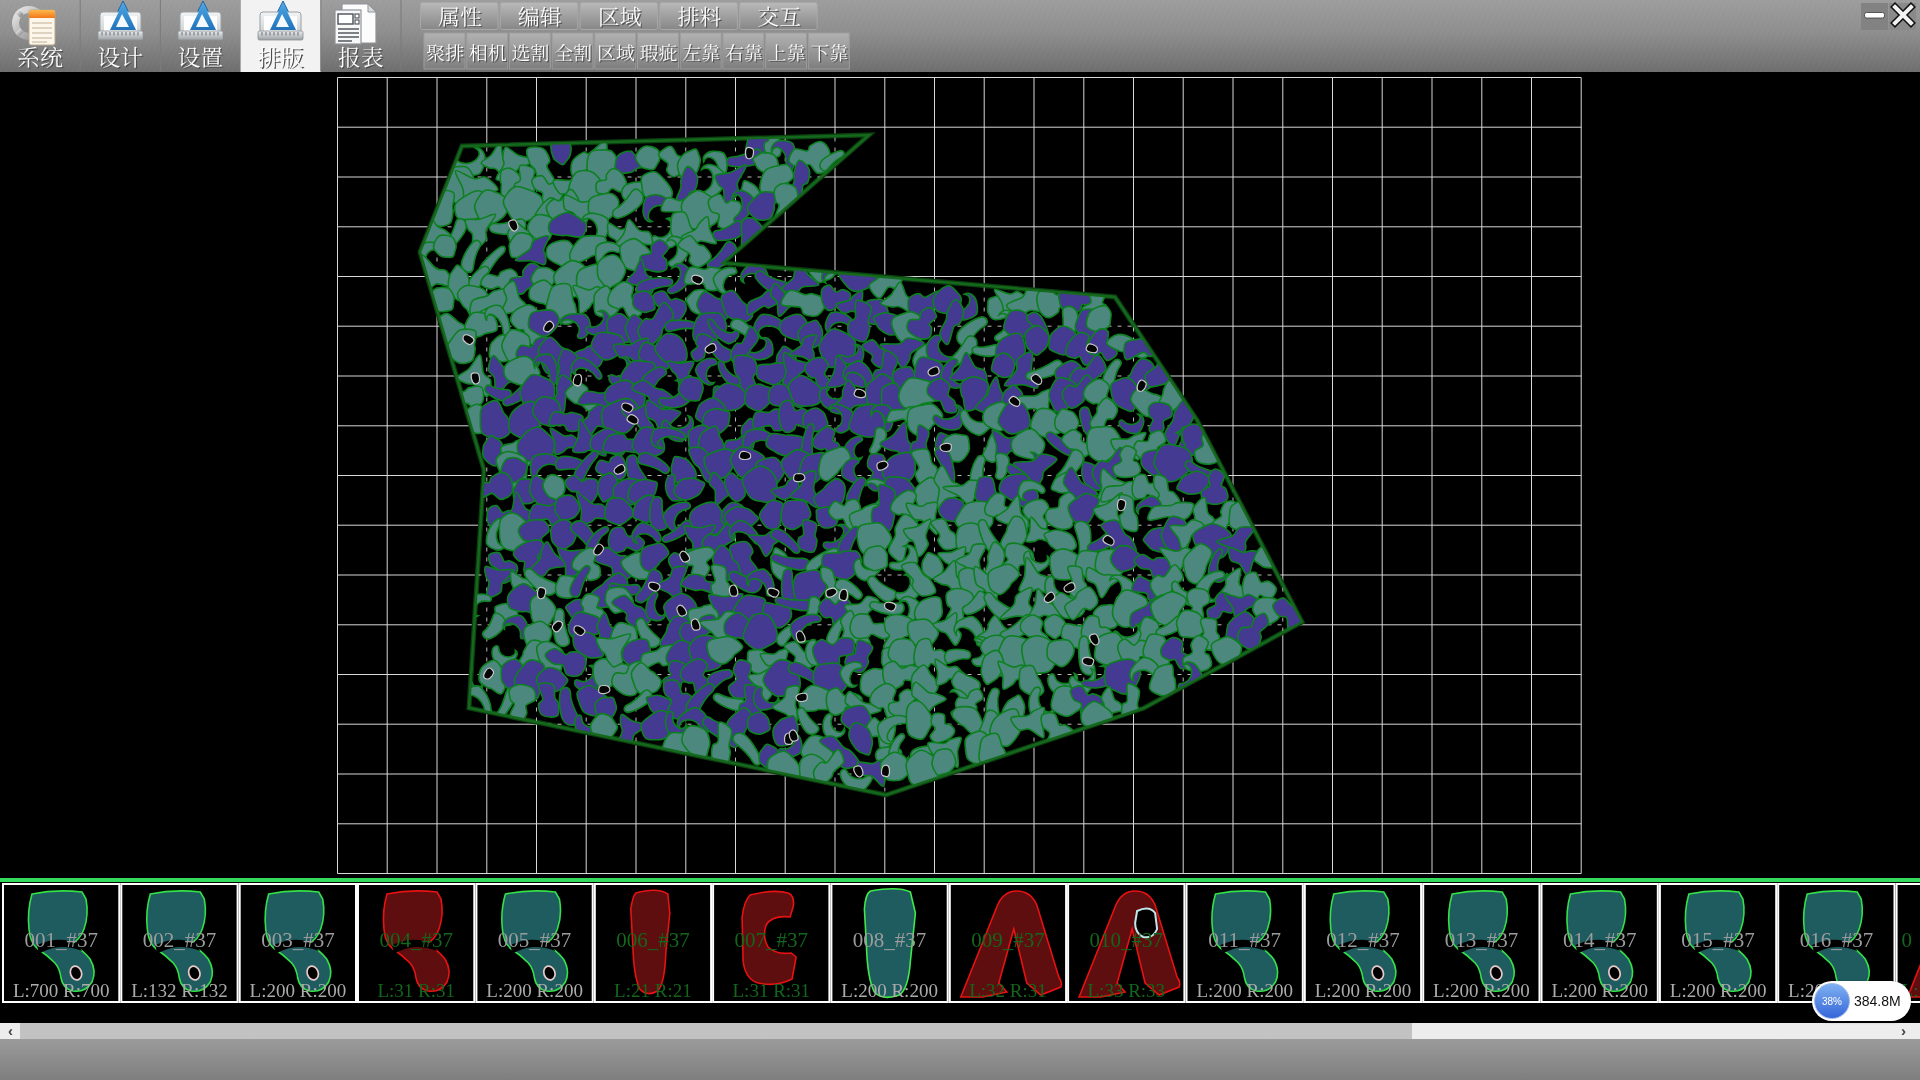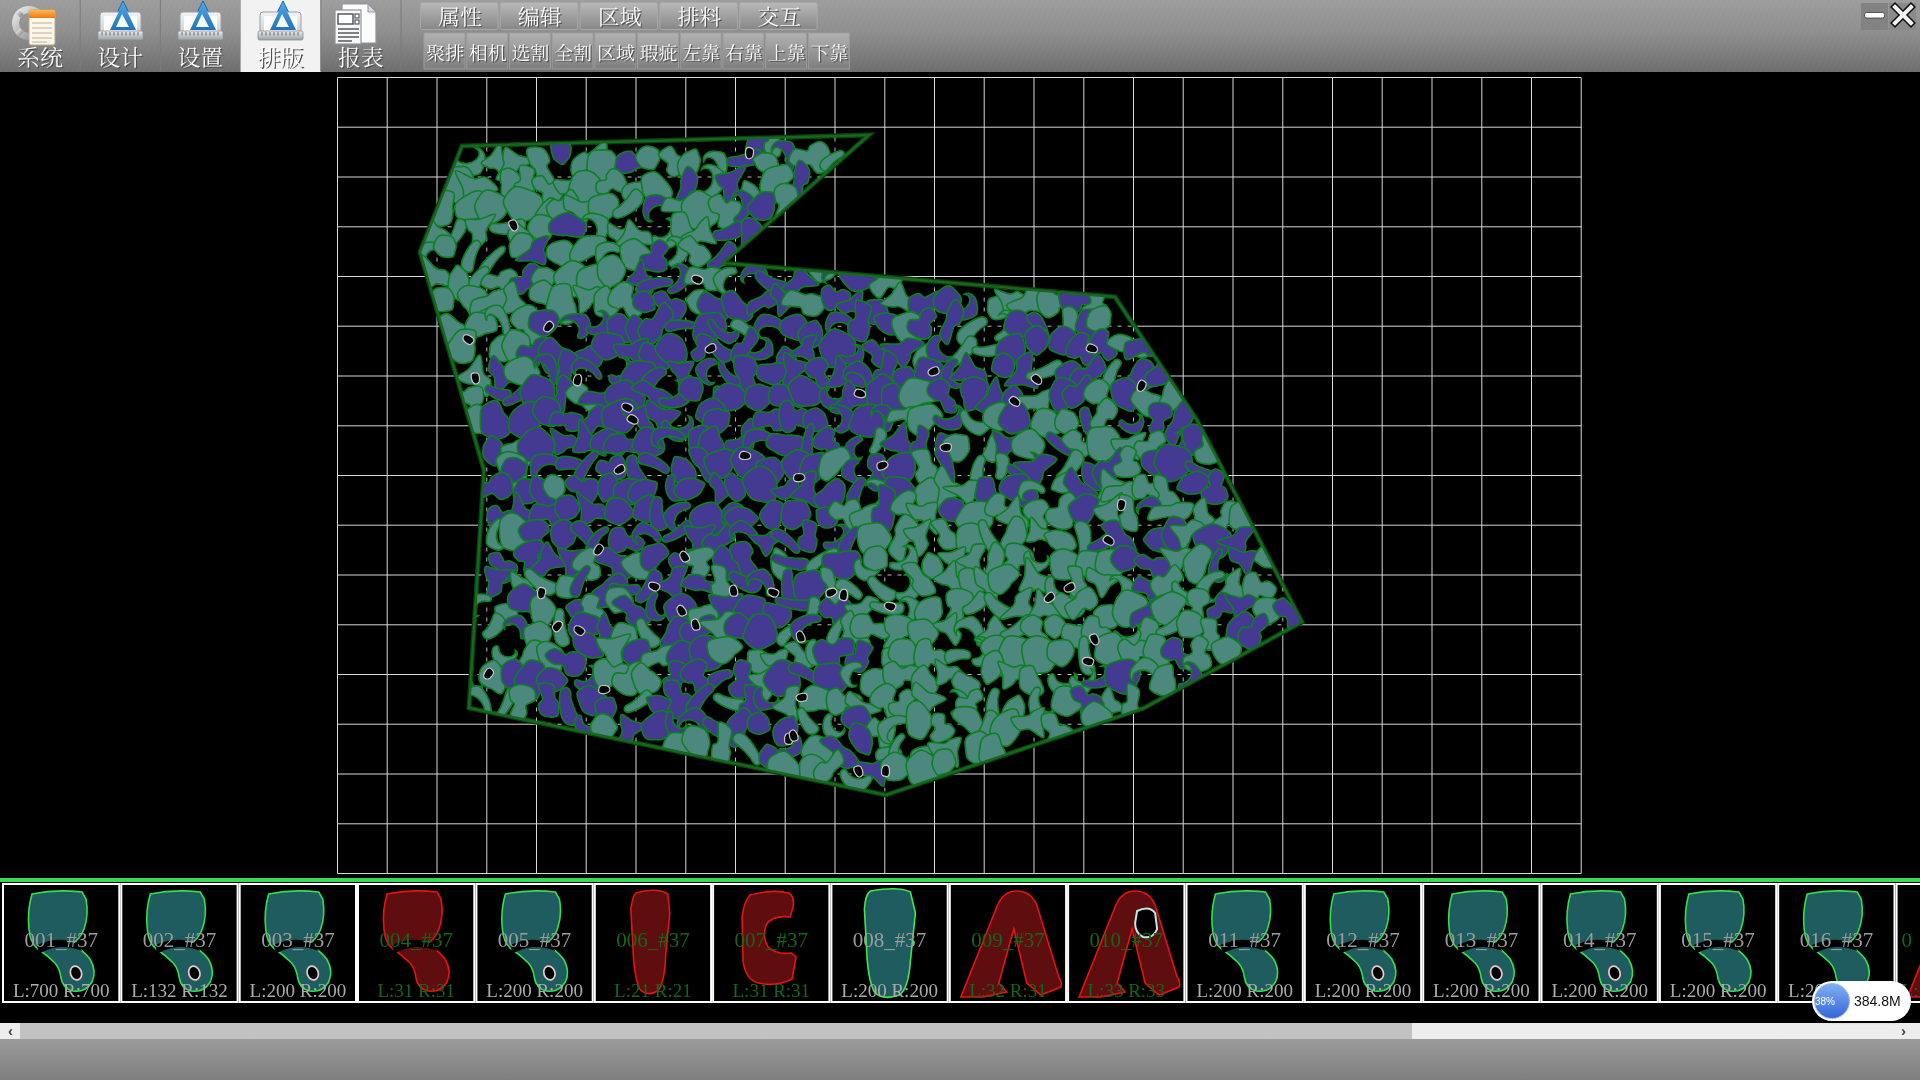--- a/index.html
+++ b/index.html
@@ -7,21 +7,21 @@
 #toolbar::after{content:"";position:absolute;inset:0;
  background:repeating-linear-gradient(115deg,rgba(255,255,255,0.016) 0 1px,rgba(0,0,0,0.008) 1px 5px);}
 #gline{position:absolute;left:0;top:878px;width:1920px;height:4px;background:#35d95e}
 #scroll{position:absolute;left:0;top:1023px;width:1920px;height:16px;background:#ededed}
 #thumb{position:absolute;left:20px;top:1023px;width:1392px;height:16px;background:#c2c2c2}
 #bbar{position:absolute;left:0;top:1039px;width:1920px;height:41px;background:linear-gradient(#9b9b9b,#7e7e7e)}
 .arr{position:absolute;top:1023px;font:bold 15px "Liberation Sans";color:#444;line-height:16px}
 #badge{position:absolute;left:1812px;top:981px;width:99px;height:40px;background:#fff;border-radius:20px;box-shadow:0 1px 3px rgba(0,0,0,0.4)}
 #bcirc{position:absolute;left:1814px;top:983px;width:36px;height:36px;border-radius:50%;
  background:linear-gradient(#7fb0f2,#3566d8);border:1px solid #9db9e8;color:#fff;
- font:10px "Liberation Sans";text-align:left;line-height:36px}
+ font:10px "Liberation Sans";text-align:center;line-height:36px}
 #bmem{position:absolute;left:1854px;top:981px;width:50px;height:32px;color:#111;
  font:14px "Liberation Sans";line-height:40px}
 </style></head>
 <body>
 <svg width="1920" height="807" style="position:absolute;left:0;top:72px">
 <defs>
       <path id="P0" d="M20.9,-1.8C21.4,2.9 20.1,11.6 17.4,15.0C14.7,18.4 8.0,19.6 4.7,18.4C1.5,17.2 0.8,9.3 -2.0,7.7C-4.8,6.1 -8.8,10.1 -12.1,8.8C-15.5,7.6 -21.7,3.6 -22.0,0.3C-22.3,-3.1 -17.6,-9.9 -14.2,-11.1C-10.8,-12.3 -4.5,-6.7 -1.7,-6.8C1.1,-6.9 -0.2,-10.6 2.6,-11.7C5.3,-12.8 11.7,-15.2 14.7,-13.5C17.8,-11.9 20.5,-6.6 20.9,-1.8Z" vector-effect="non-scaling-stroke"></path>
       <path id="P1" d="M22.9,2.5C22.5,7.8 16.0,12.4 12.5,15.6C9.1,18.8 6.4,22.0 2.3,21.9C-1.8,21.7 -10.5,18.4 -12.0,14.7C-13.6,11.0 -8.0,3.0 -7.0,-0.6C-6.0,-4.1 -7.3,-3.6 -6.0,-6.7C-4.7,-9.8 -2.7,-17.4 0.8,-19.0C4.2,-20.6 11.1,-19.8 14.8,-16.3C18.5,-12.7 23.2,-2.8 22.9,2.5Z" vector-effect="non-scaling-stroke"></path>
       <path id="P2" d="M19.0,-1.2C18.9,3.7 18.4,12.0 15.4,15.7C12.3,19.4 5.4,21.5 0.7,21.0C-4.1,20.4 -9.6,16.0 -13.0,12.4C-16.5,8.8 -20.0,3.2 -20.0,-0.6C-20.0,-4.5 -16.2,-7.7 -13.2,-10.7C-10.2,-13.7 -7.1,-18.4 -2.2,-18.9C2.7,-19.4 12.5,-16.5 16.0,-13.6C19.5,-10.7 19.1,-6.1 19.0,-1.2Z" vector-effect="non-scaling-stroke"></path>
       <path id="P3" d="M24.9,-1.6C26.8,1.4 20.3,11.6 16.2,13.4C12.1,15.1 4.3,9.6 0.2,9.0C-3.9,8.4 -4.6,11.0 -8.4,9.9C-12.3,8.8 -22.0,6.2 -22.9,2.4C-23.8,-1.5 -17.8,-10.7 -13.7,-13.1C-9.7,-15.5 -2.0,-13.4 1.2,-11.9C4.4,-10.5 1.3,-6.3 5.3,-4.6C9.3,-2.9 23.1,-4.6 24.9,-1.6Z" vector-effect="non-scaling-stroke"></path>

